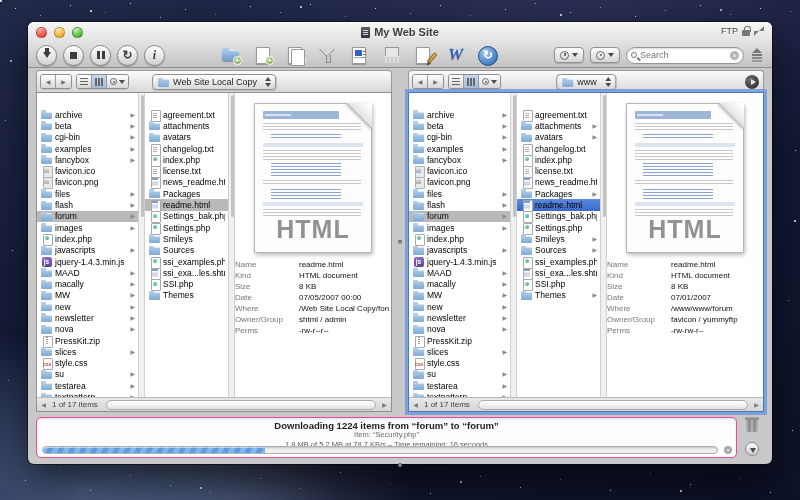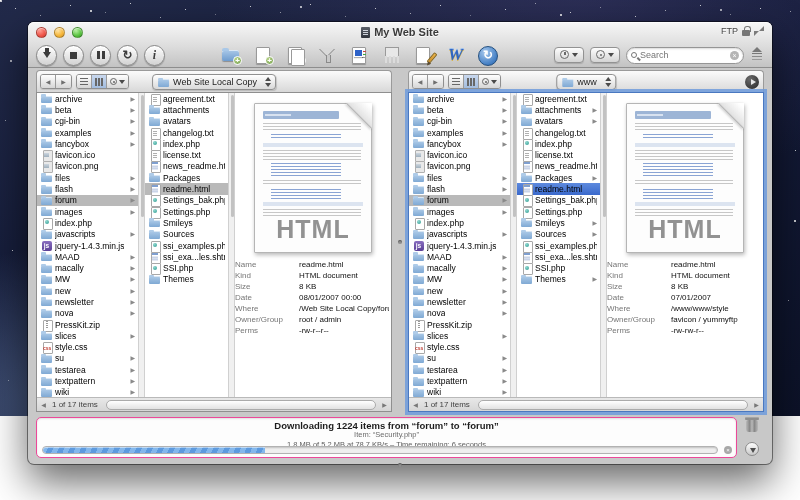--- a/index.html
+++ b/index.html
@@ -1,21 +1,21 @@
 <!DOCTYPE html>
 <html><head>
 <meta charset="utf-8">
 <style>
   * { margin:0; padding:0; box-sizing:border-box; }
   html,body { width:800px; height:500px; overflow:hidden; }
   body { font-family:"Liberation Sans", sans-serif; }
 
   
   .desktop{
-    position:relative; width:800px; height:416px;
+    position:relative; width:800px; height:500px;
     background:
       radial-gradient(420px 260px at 10% 98%, rgba(130,160,210,.50), rgba(130,160,210,0) 62%),
       radial-gradient(300px 190px at 30% 104%, rgba(190,200,230,.28), rgba(190,200,230,0) 60%),
       radial-gradient(520px 300px at 72% -4%, rgba(95,85,150,.28), rgba(95,85,150,0) 70%),
       linear-gradient(160deg,#222a4a 0%,#141b38 45%,#0c1228 100%);
   }
   .stars::before{
     content:""; position:absolute; width:1px; height:1px; background:#fff; border-radius:50%;
     box-shadow: 15px 8px #fff,40px 15px rgba(255,255,255,.7),70px 5px #fff,105px 12px rgba(255,255,255,.6),
       130px 3px #fff,160px 17px rgba(255,255,255,.8),185px 9px #fff,215px 14px rgba(255,255,255,.5),
@@ -90,21 +90,21 @@
   .i-filter::after{ content:""; position:absolute; left:8.5px; top:10px; width:3px; height:7px; background:#c9c9c9; border:1px solid #8a8a8a; border-top:none; }
   .i-tasks::after{ content:""; position:absolute; left:5px; top:4px; width:7px; height:6px; background:#2e62c8; border:1px solid #fff; box-shadow:0 1px 1px rgba(0,0,0,.3); }
   .i-tasks i{ position:absolute; left:13px; top:6px; width:4px; height:1px; background:#c44; box-shadow:0 3px 0 #4a4, 0 6px 0 #999; }
   .i-shred::before{ content:""; position:absolute; left:4px; top:2px; width:12px; height:9px; background:#e8e8e8; border:1px solid #9a9a9a; border-bottom:none; }
   .i-shred::after{ content:""; position:absolute; left:4px; top:11px; width:14px; height:7px; background:repeating-linear-gradient(90deg,#dcdcdc 0 2px,rgba(220,220,220,0) 2px 4px); }
   .i-edit i{ position:absolute; right:0; bottom:1px; width:4px; height:12px; background:linear-gradient(#f0b23e,#d28f22); border:1px solid #8a6718; transform:rotate(40deg); border-radius:1px; }
   .i-edit i::after{ content:""; position:absolute; left:0; bottom:-4px; border-left:2px solid transparent; border-right:2px solid transparent; border-top:4px solid #5a4a30; }
   .i-web{ font-family:"Liberation Serif",serif; font-weight:bold; font-style:italic; font-size:17px; color:#2f66c4; text-align:center; line-height:20px; text-shadow:0 1px 0 #d9b23e, 0 -1px 0 #9cc0ee; }
   .i-sync::before{ content:"↻"; position:absolute; left:1px; top:1px; width:18px; height:18px; border-radius:50%; background:radial-gradient(circle at 35% 30%, #a7c9ee,#447fc4 70%,#2c5c9c); border:1px solid #25507f; color:#fff; font-size:12px; font-weight:bold; text-align:center; line-height:17px; }
 
-  .tb-rightgrp{ display:flex; align-items:flex-start; gap:6px; }
+  .tb-rightgrp{ display:flex; align-items:center; gap:6px; }
   .minidd{ height:16px; border-radius:4px; border:1px solid #929292; background:linear-gradient(#fdfdfd,#d4d4d4); display:flex; align-items:center; gap:3px; padding:0 5px; box-shadow:0 1px 1px rgba(0,0,0,.15); }
   .clockgl{ width:9px; height:9px; border:1.5px solid #6a6a6a; border-radius:50%; position:relative; }
   .clockgl::after{ content:""; position:absolute; left:3px; top:1px; width:1.5px; height:3px; background:#6a6a6a; }
   .gaugegl{ width:9px; height:9px; border:1.5px solid #6a6a6a; border-radius:50%; position:relative; }
   .gaugegl::after{ content:""; position:absolute; left:2.5px; top:2.5px; width:2px; height:2px; background:#6a6a6a; border-radius:50%; }
   .ddtri{ width:0; height:0; border-left:3px solid transparent; border-right:3px solid transparent; border-top:4px solid #4a4a4a; }
   .searchpill{ width:118px; height:17px; border-radius:9px; border:1px solid #959595; background:#fff; display:flex; align-items:center; padding:0 4px; gap:3px; box-shadow:inset 0 1px 2px rgba(0,0,0,.15); }
   .maggl{ width:6px; height:6px; border:1.5px solid #767676; border-radius:50%; position:relative; flex:0 0 auto; }
   .maggl::after{ content:""; position:absolute; left:4.5px; top:4.5px; width:3.5px; height:1.5px; background:#767676; transform:rotate(45deg); }
   .searchpill input{ border:none; outline:none; flex:1; min-width:0; font-size:9px; color:#333; background:transparent; font-family:"Liberation Sans",sans-serif; }
@@ -134,21 +134,21 @@
     background:linear-gradient(#ffffff,#d9d9d9); display:flex; align-items:center; gap:4px; padding:0 3px 0 5px; font-size:9px; color:#222; box-shadow:0 1px 1px rgba(0,0,0,.15); }
   .stepper{ width:9px; height:12px; position:relative; margin-left:2px; }
   .stepper::before{ content:""; position:absolute; left:2px; top:1px; border-left:3px solid transparent; border-right:3px solid transparent; border-bottom:4px solid #4a4a4a; }
   .stepper::after{ content:""; position:absolute; left:2px; bottom:1px; border-left:3px solid transparent; border-right:3px solid transparent; border-top:4px solid #4a4a4a; }
   .gobtn{ position:absolute; right:4px; top:4px; width:14px; height:14px; border-radius:50%; background:radial-gradient(circle at 35% 30%, #6a6a6a,#262626); box-shadow:0 1px 1px rgba(255,255,255,.5); }
   .gobtn::after{ content:""; position:absolute; left:5.5px; top:4px; border-top:3px solid transparent; border-bottom:3px solid transparent; border-left:5px solid #e8e8e8; }
 
   .browser{ height:320px; background:#fff; border:1px solid #8f8f8f; position:relative; display:flex; flex-direction:column; }
   .browser.focused{ box-shadow:0 0 0 3px rgba(110,155,220,.85); border-color:#4a78c0; }
   .colsrow{ flex:1; display:flex; overflow:hidden; }
-  .col{ overflow:hidden; padding-top:0; }
+  .col{ overflow:hidden; padding-top:16px; }
   .col1{ width:101px; }
   .col2{ width:83px;border-radius:8px; }
   .csb{ width:7px; background:#f0f0f0; border-left:1px solid #d0d0d0; border-right:1px solid #d0d0d0; position:relative; }
   .csb::before{ content:""; position:absolute; left:1.5px; top:2px; width:3px; height:40%; background:#c2c2c2; border-radius:2px; }
   .row{ height:11.3px; display:flex; align-items:center; gap:3px; padding:0 3px 0 4px; font-size:8.5px; color:#000; white-space:nowrap; }
   .row .nm{ overflow:hidden; text-overflow:clip; }
   .row.gray{ background:#b9b9b9; }
   .row.blue{ background:linear-gradient(#5d8ade,#3a69cc); }
   .arr{ margin-left:auto; font-size:6px; color:#8a8a8a; line-height:6px; }
 
@@ -542,25 +542,25 @@
                 <div class="fold"></div>
               </div>
               <div class="info">
                   <span class="il">Name</span>
                   <span class="iv">readme.html</span>
                   <span class="il">Kind</span>
                   <span class="iv">HTML document</span>
                   <span class="il">Size</span>
                   <span class="iv">8 KB</span>
                   <span class="il">Date</span>
-                  <span class="iv">08/01/2007 00:00</span>
+                  <span class="iv">07/05/2007 00:00</span>
                   <span class="il">Where</span>
                   <span class="iv">/Web Site Local Copy/forum</span>
                   <span class="il">Owner/Group</span>
-                  <span class="iv">root / admin</span>
+                  <span class="iv">shtml / admin</span>
                   <span class="il">Perms</span>
                   <span class="iv">-rw-r--r--</span>
                 </div>
             </div>
           </div>
           <div class="hstrip">
             <span class="sarrow">◀</span>
             <span class="scount">1 of 17 items</span>
             <div class="sthumb"></div>
             <span class="sarrow">▶</span>
@@ -830,21 +830,21 @@
               <div class="info">
                   <span class="il">Name</span>
                   <span class="iv">readme.html</span>
                   <span class="il">Kind</span>
                   <span class="iv">HTML document</span>
                   <span class="il">Size</span>
                   <span class="iv">8 KB</span>
                   <span class="il">Date</span>
                   <span class="iv">07/01/2007</span>
                   <span class="il">Where</span>
-                  <span class="iv">/www/www/style</span>
+                  <span class="iv">/www/www/forum</span>
                   <span class="il">Owner/Group</span>
                   <span class="iv">favicon / yummyftp</span>
                   <span class="il">Perms</span>
                   <span class="iv">-rw-rw-r--</span>
                 </div>
             </div>
           </div>
           <div class="hstrip">
             <span class="sarrow">◀</span>
             <span class="scount">1 of 17 items</span>
@@ -852,21 +852,21 @@
             <span class="sarrow">▶</span>
           </div>
         </div>
       </div>
     </div>
 
     <div class="transferzone">
       <div class="tpanel">
         <div class="ttitle">Downloading 1224 items from “forum” to “forum”</div>
         <div class="titem">Item: “Security.php”</div>
-        <div class="tstats">1.8 MB of 5.2 MB at 78.7 KB/s  –  Time remaining: 6 seconds</div>
+        <div class="tstats">1.8 MB of 5.2 MB at 78.7 KB/s  –  Time remaining: 16 seconds</div>
         <div class="ptrack">
           <div class="pfill" style="width: 33%;"></div>
         </div>
         <span class="pcancel">×</span>
       </div>
       <div class="tside">
         <span class="trash"></span>
         <span class="tarrowbtn"></span>
       </div>
     </div>

